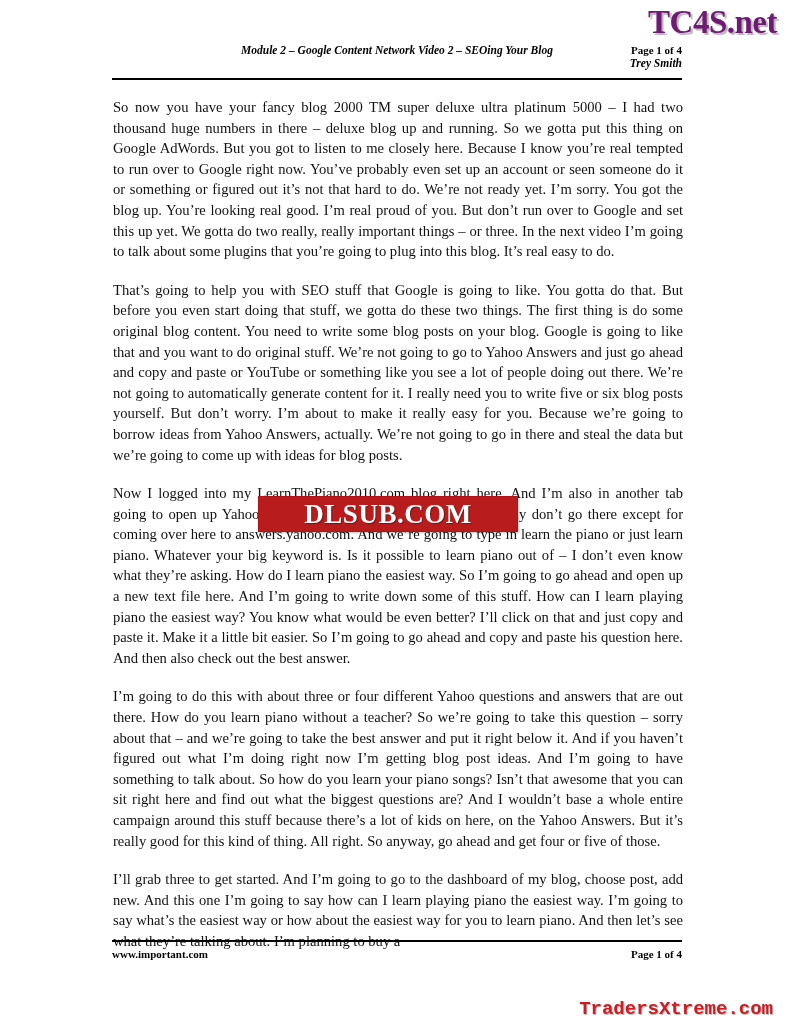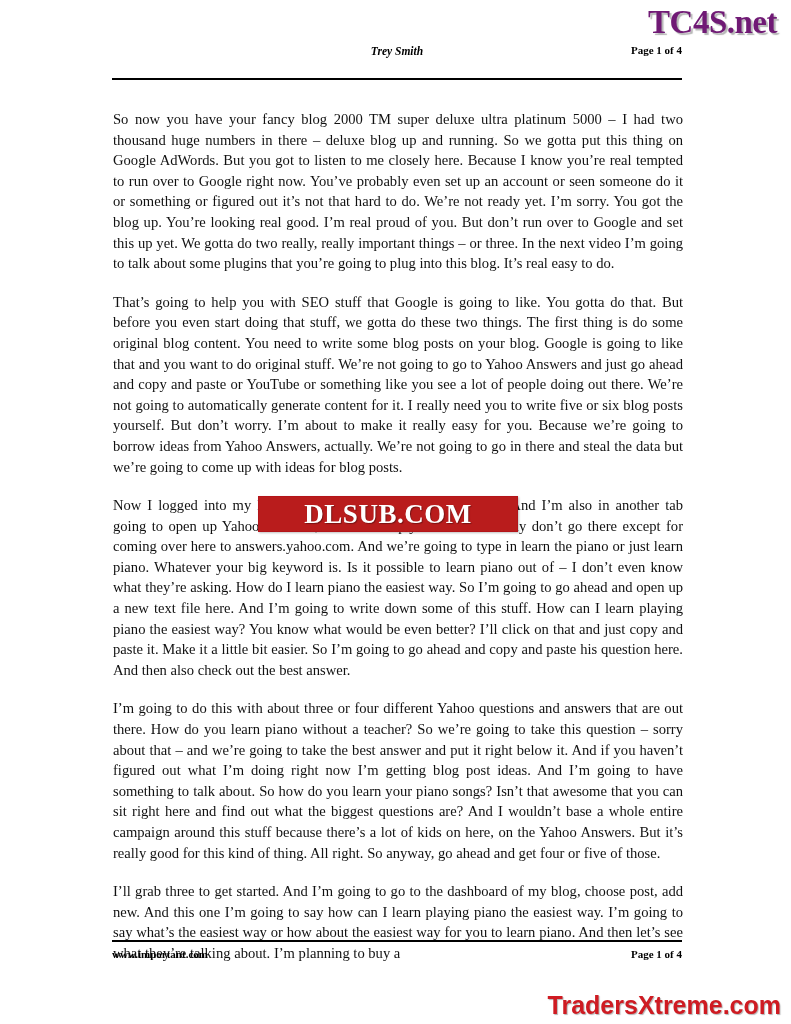--- a/index.html
+++ b/index.html
@@ -58,21 +58,21 @@
   }
   .header-page {
     position: absolute;
     right: 0;
     top: 0;
     font-style: normal;
     font-weight: bold;
     font-size: 11px;
   }
   .header-author {
-    text-align: center;
+    text-align: right;
     margin-top: 1px;
     font-style: italic;
     font-weight: bold;
     font-size: 11.5px;
   }
   .rule-top {
     position: absolute;
     left: 112px;
     top: 78px;
     width: 570px;
@@ -86,21 +86,21 @@
     left: 113px;
     top: 97px;
     width: 570px;
     font-family: "Liberation Serif", serif;
     font-size: 14.6px;
     line-height: 20.6px;
     text-align: justify;
     color: #111111;
   }
   .body-text p {
-    margin: 12px 0 18px 0;
+    margin: 0 0 18px 0;
   }
   .body-text p:last-child {
     margin-bottom: 0;
   }
 
   
   .rule-bottom {
     position: absolute;
     left: 112px;
     top: 940px;
@@ -147,39 +147,40 @@
     font-weight: bold;
     font-size: 27px;
     color: #ffffff;
     letter-spacing: 0.5px;
     text-shadow: 1px 1px 1px rgba(0,0,0,0.35);
   }
 
   
   .wm-bottom {
     position: absolute;
-    right: 10px;
+    right: 18px;
     bottom: 4px;
-    font-family: Liberation Sans, sans-serif;
-    font-weight: bold;
-    font-size: 25px;
+    font-family: Liberation Mono, monospace;
+    font-weight: bold;
+    font-size: 19px;
     color: #cf1b22;
     text-shadow: 1px 1px 1px rgba(0,0,0,0.30);
     white-space: nowrap;
   }
 </style>
 </head>
 <body>
 
 <div class="page">
 
   <div class="brand-top">TC4S.net</div>
 
   <div class="header">
     <div class="header-row">
+      <span class="header-title">Module 2 – Google Content Network Video 2 – SEOing Your Blog</span>
       <span class="header-page">Page 1 of 4</span>
     </div>
     <div class="header-author">Trey Smith</div>
   </div>
   <div class="rule-top"></div>
 
   <div class="body-text">
     <p>So now you have your fancy blog 2000 TM super deluxe ultra platinum 5000 – I had two thousand huge numbers in there – deluxe blog up and running.  So we gotta put this thing on Google AdWords.  But you got to listen to me closely here.  Because I know you’re real tempted to run over to Google right now.  You’ve probably even set up an account or seen someone do it or something or figured out it’s not that hard to do.  We’re not ready yet.  I’m sorry.  You got the blog up.  You’re looking real good.  I’m real proud of you.  But don’t run over to Google and set this up yet.  We gotta do two really, really important things – or three.  In the next video I’m going to talk about some plugins that you’re going to plug into this blog.  It’s real easy to do.</p>
     <p>That’s going to help you with SEO stuff that Google is going to like.  You gotta do that.  But before you even start doing that stuff, we gotta do these two things.  The first thing is do some original blog content.  You need to write some blog posts on your blog.  Google is going to like that and you want to do original stuff.  We’re not going to go to Yahoo Answers and just go ahead and copy and paste or YouTube or something like you see a lot of people doing out there.  We’re not going to automatically generate content for it.  I really need you to write five or six blog posts yourself.  But don’t worry.  I’m about to make it really easy for you.  Because we’re going to borrow ideas from Yahoo Answers, actually.  We’re not going to go in there and steal the data but we’re going to come up with ideas for blog posts.</p>
     <p>Now I logged into my LearnThePiano2010.com blog right here.  And I’m also in another tab going to open up Yahoo Answers, which is help.yahoo.com.  I really don’t go there except for coming over here to answers.yahoo.com.  And we’re going to type in learn the piano or just learn piano.  Whatever your big keyword is.  Is it possible to learn piano out of – I don’t even know what they’re asking.  How do I learn piano the easiest way.  So I’m going to go ahead and open up a new text file here.  And I’m going to write down some of this stuff.  How can I learn playing piano the easiest way?  You know what would be even better?  I’ll click on that and just copy and paste it.  Make it a little bit easier.  So I’m going to go ahead and copy and paste his question here.  And then also check out the best answer.</p>

